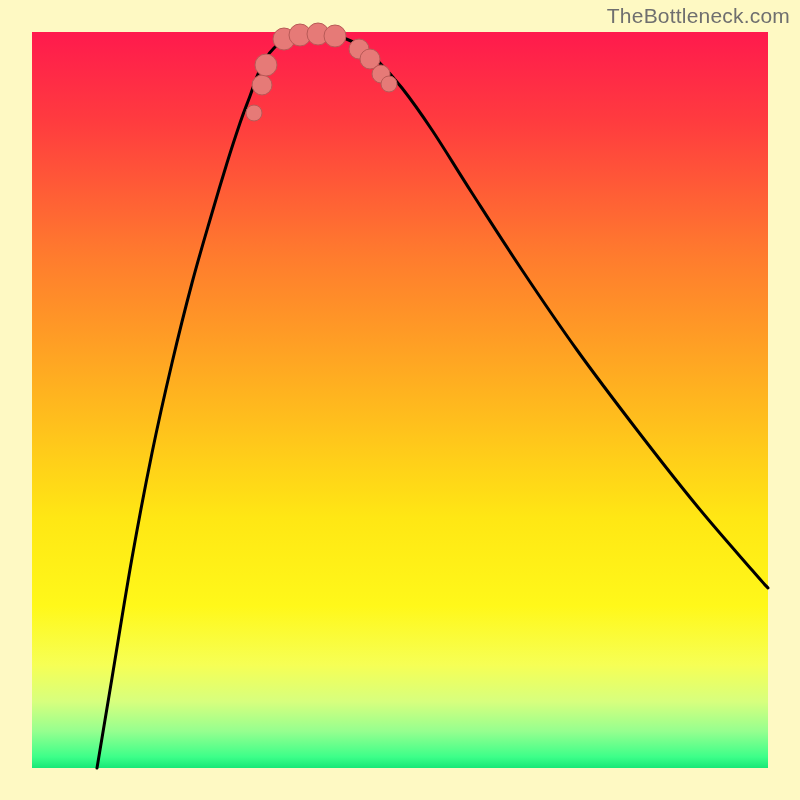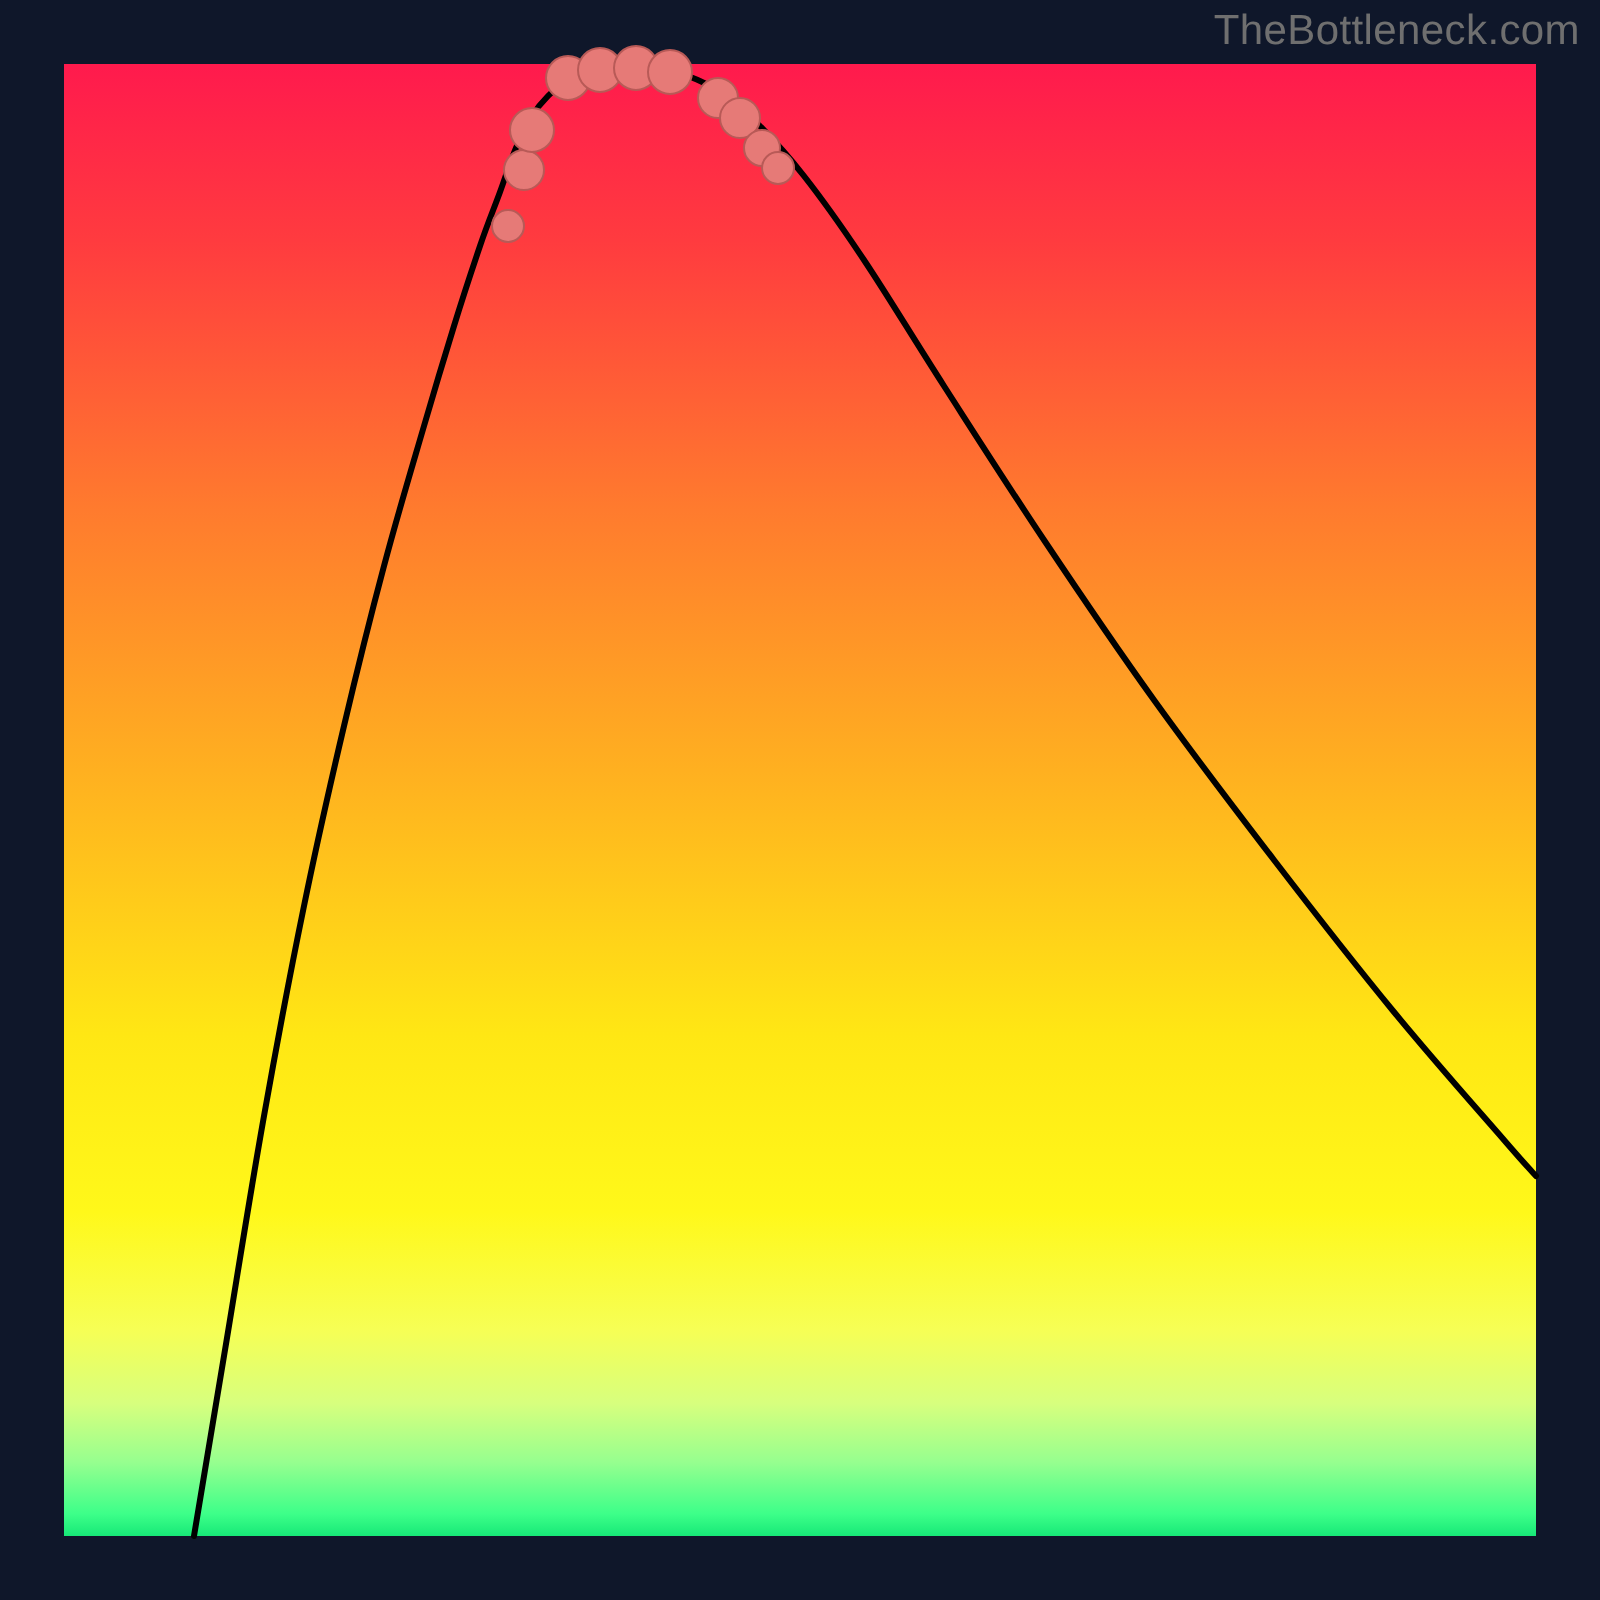--- a/index.html
+++ b/index.html
@@ -8,21 +8,21 @@
     width: 800px;
     height: 800px;
     background: #000;
     overflow: hidden;
     font-family: Arial, Helvetica, sans-serif;
   }
   .outer {
     position: relative;
     width: 800px;
     height: 800px;
-    background: #0f172a;
+    background: #fef9c3;
   }
   .plot {
     position: absolute;
     left: 32px;
     top: 32px;
     width: 736px;
     height: 736px;
     
   }
   .watermark {

